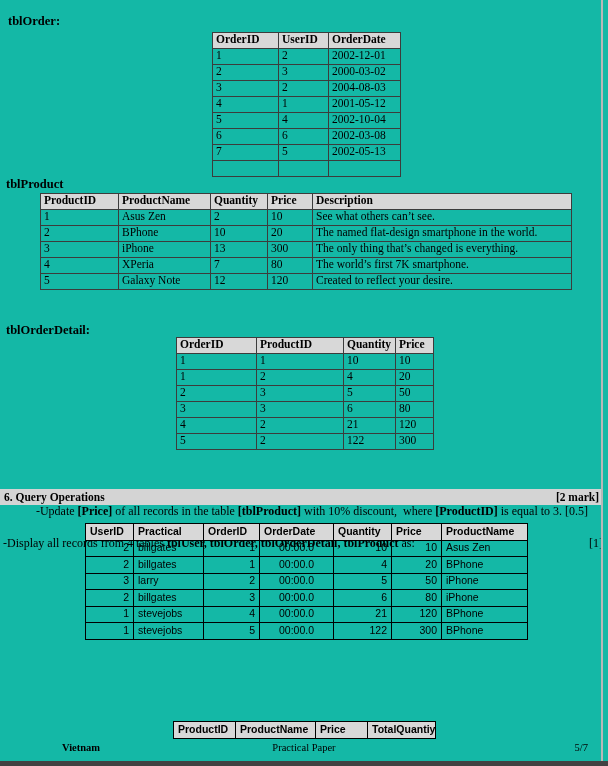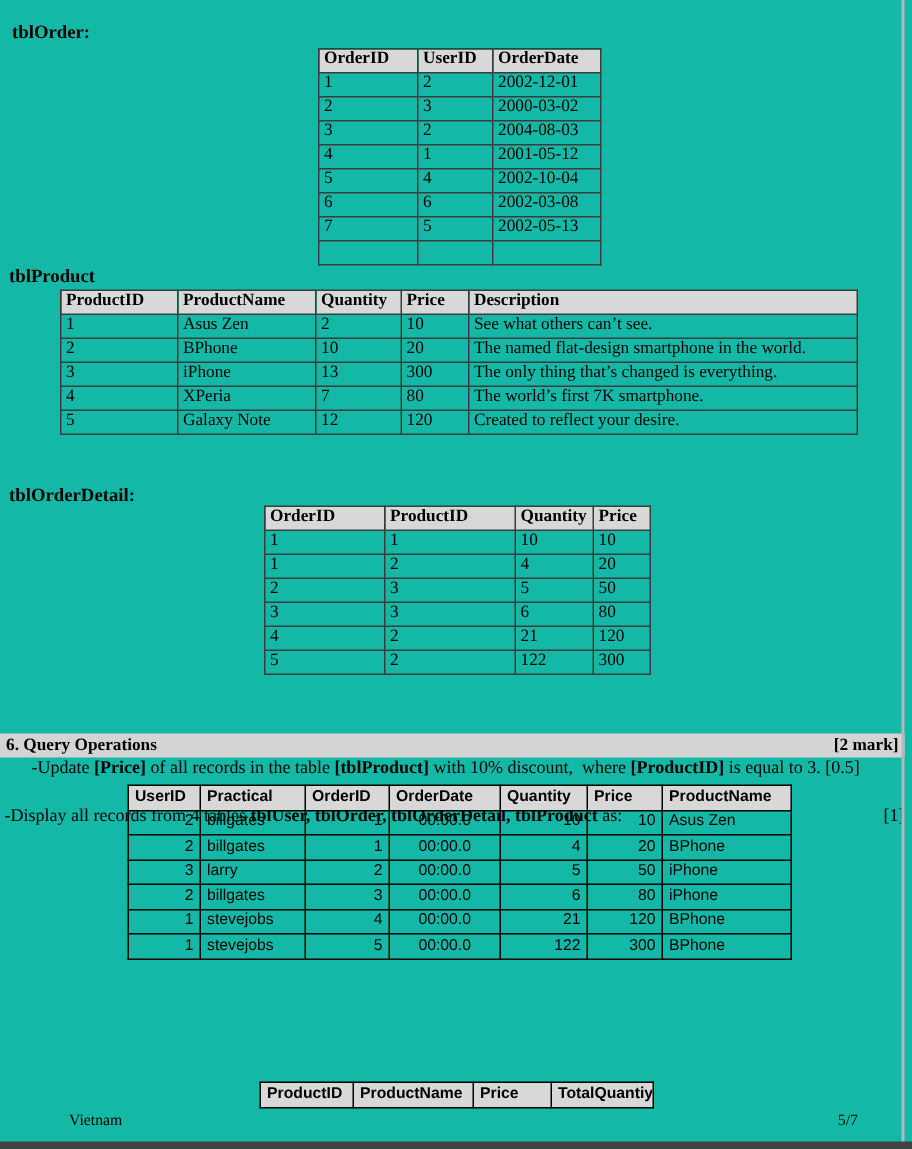--- a/index.html
+++ b/index.html
@@ -81,43 +81,43 @@
   }
 
   
   .tasks {
     position: absolute;
     left: 3px;
     top: 487px;
     width: 600px;
     font-size: 12px;
   }
-  .task-line { white-space: pre-wrap; line-height: 16px; }
+  .task-line { white-space: pre-wrap; line-height: 16px; text-align: center; }
   .task-line.flex { display: flex; justify-content: space-between; }
   .bd { font-weight: bold; }
 
   .view-task {
     position: absolute;
     left: 5px;
     top: 677px;
     font-size: 12px;
     white-space: pre-wrap;
   }
   .view-task .mark { margin-left: 58px; font-weight: bold; }
 
   
   #footer {
     position: absolute;
     left: 0; top: 742px;
     width: 608px; height: 14px;
     font-size: 10.5px;
   }
-  #footer .f-left   { position: absolute; left: 46px; }
+  #footer .f-left   { position: absolute; left: 62px; font-weight: bold; }
   #footer .f-center { position: absolute; left: 0; width: 100%; text-align: center; }
-  #footer .f-right  { position: absolute; right: 36px; }
+  #footer .f-right  { position: absolute; right: 20px; }
 
   
   .edge-right {
     position: absolute;
     left: 601px; top: 0;
     width: 2px; height: 766px;
     background: #b8b8b8;
   }
   .edge-bottom {
     position: absolute;
@@ -409,20 +409,21 @@
       <tr>
           <th>ProductID</th>
           <th>ProductName</th>
           <th>Price</th>
           <th>TotalQuantiy</th>
         </tr>
     </thead>
   </table>
 
   <div id="footer">
+    <span class="f-center">Practical Paper</span>
     <span class="f-left">Vietnam</span>
     <span class="f-right">5/7</span>
   </div>
 
   <div class="edge-right"></div>
   <div class="edge-bottom"></div>
 
 </div>
 
 </body></html>

